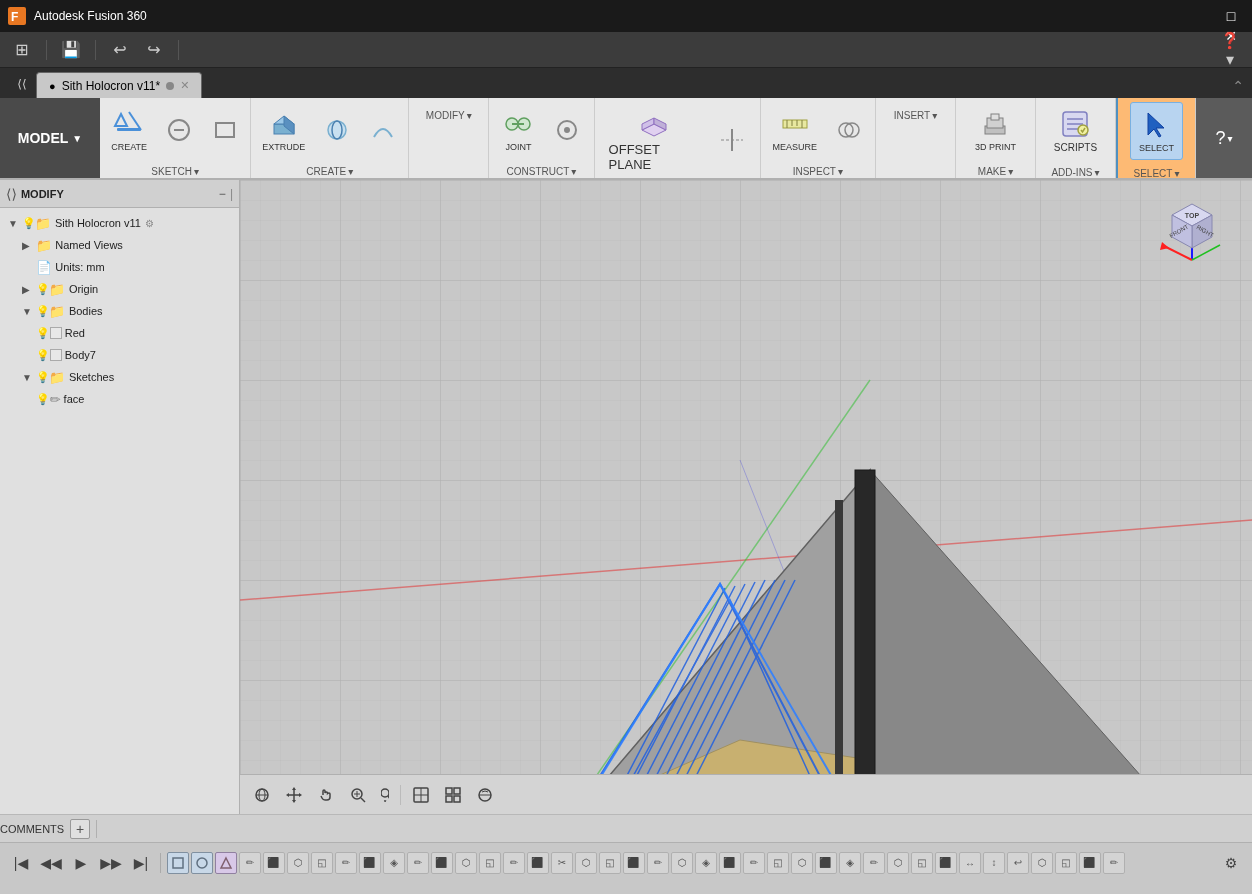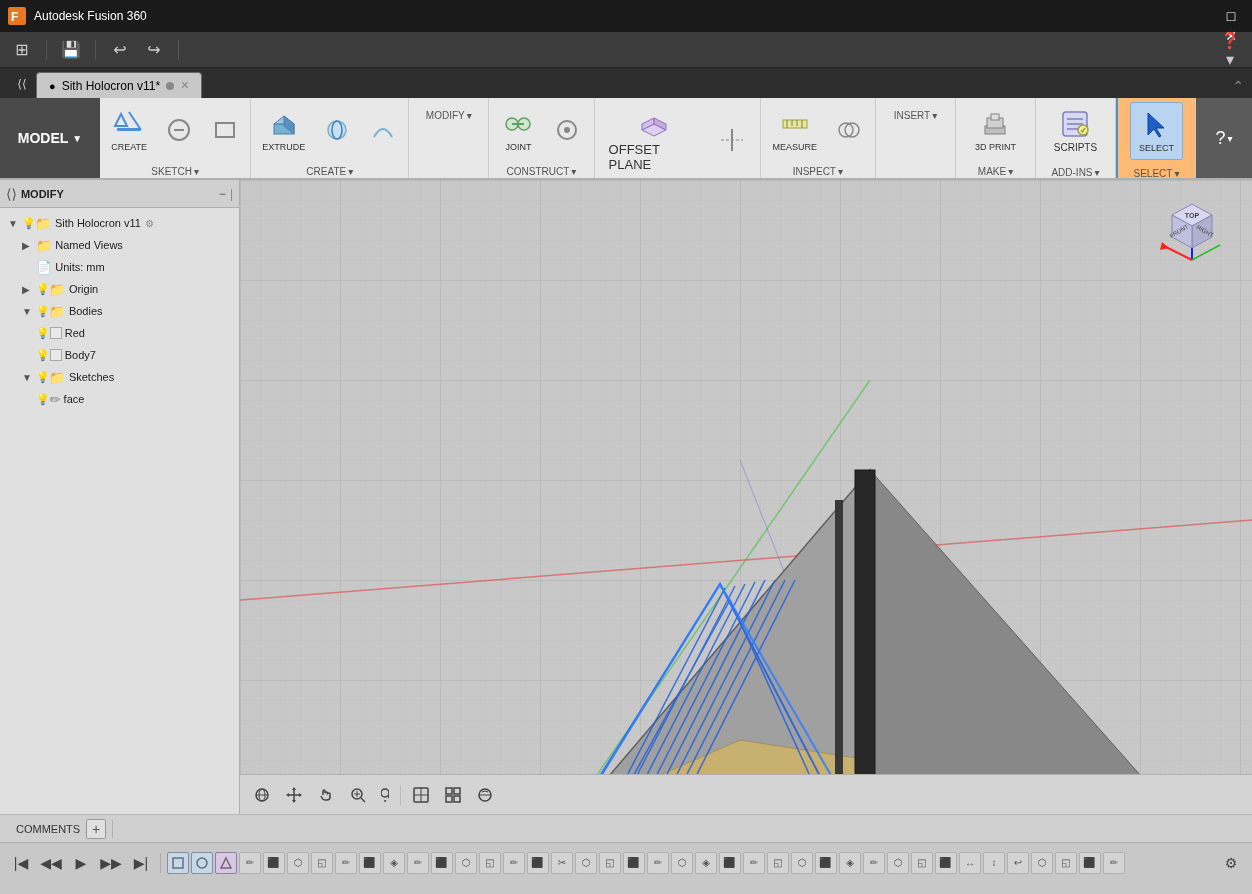--- a/index.html
+++ b/index.html
@@ -231,21 +231,21 @@
       color: #444;
     }
     .vb-divider { width: 1px; height: 20px; background: #bbb; margin: 0 2px; }
 
     
     #comments-bar {
       height: 28px;
       background: #d0d0d0;
       display: flex;
       align-items: center;
-      padding: 0 16px;
+      padding: 0 0;
       gap: 6px;
       border-top: 1px solid #b8b8b8;
       font-size: 11px;
       color: #333;
     }
     .cb-plus { width: 20px; height: 20px; border: 1px solid #999; background: #e0e0e0; display: flex; align-items: center; justify-content: center; cursor: pointer; border-radius: 2px; font-size: 14px; color: #555; }
     .cb-div { width: 1px; height: 18px; background: #b0b0b0; }
 
     
     #timeline {

